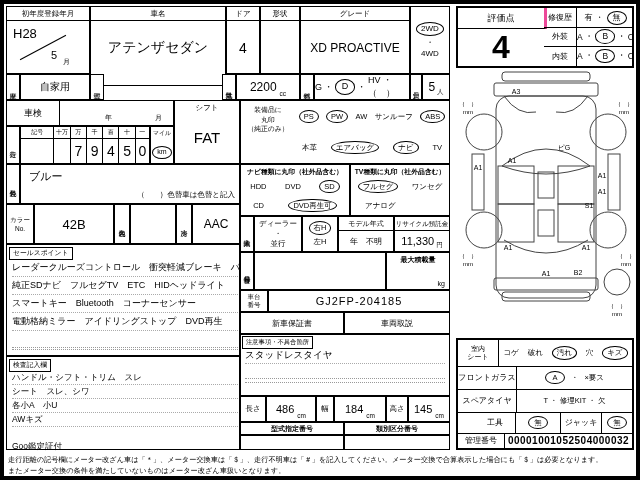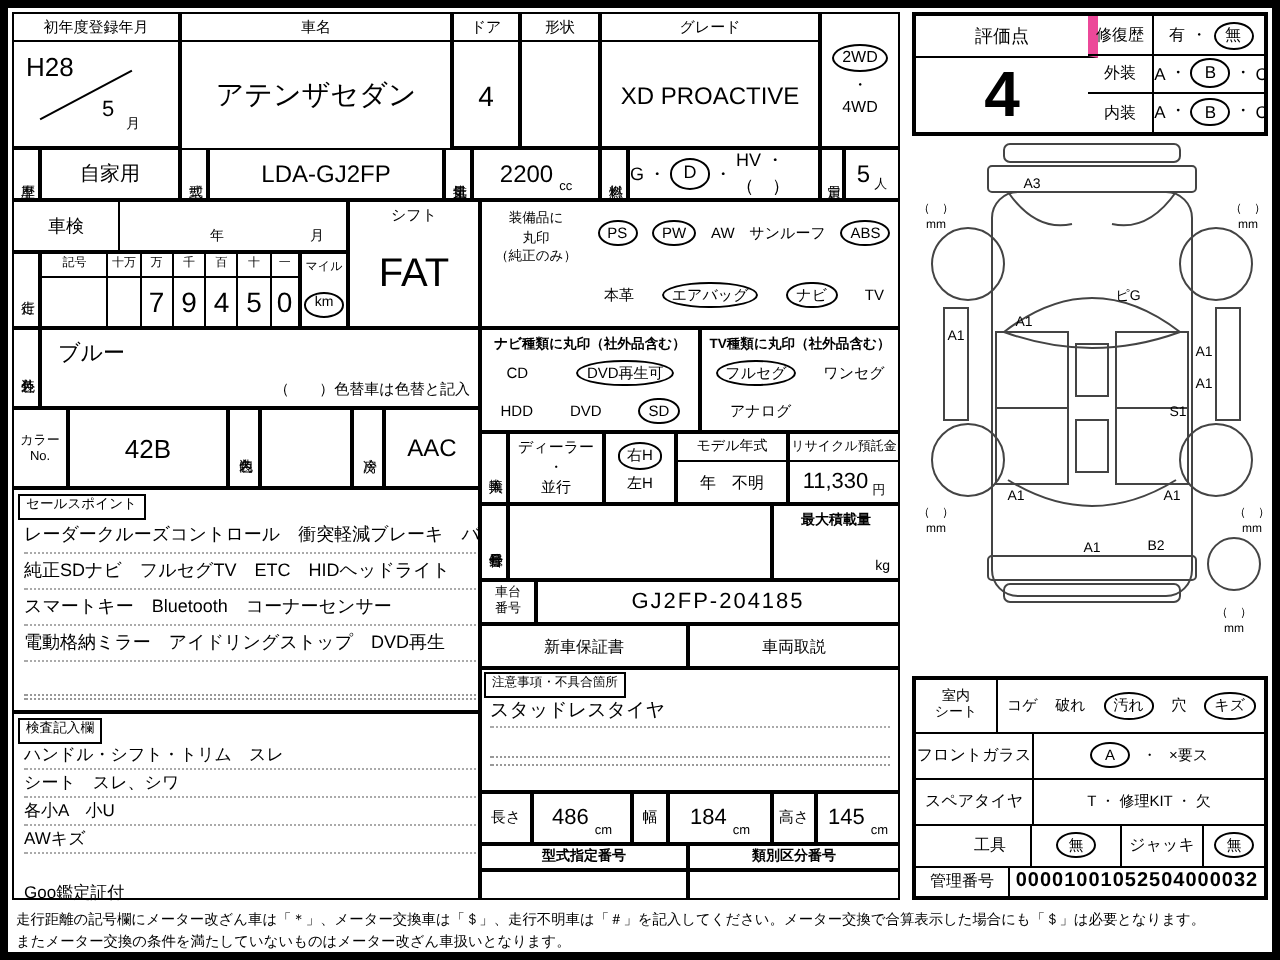--- a/index.html
+++ b/index.html
@@ -56,21 +56,20 @@
     </div>
   </div>
 
   <div class="cell vlab" style="left:2px;top:70px;width:14px;height:26px;">
       <span>車歴</span>
     </div>
   <div class="cell val" style="left:16px;top:70px;width:70px;height:26px;font-size:10px;">自家用</div>
   <div class="cell vlab" style="left:86px;top:70px;width:14px;height:26px;">
       <span>型式</span>
     </div>
-  <div class="cell val" style="left:100px;top:70px;width:118px;height:26px;font-size:12px;">LDA-GJ2FP</div>
   <div class="cell vlab" style="left:218px;top:70px;width:14px;height:26px;">
       <span>排気量</span>
     </div>
   <div class="cell val" style="left:232px;top:70px;width:64px;height:26px;font-size:12px;gap:3px;">
     <span>2200</span>
     <span class="tiny" style="align-self:flex-end;padding-bottom:2px;">cc</span>
   </div>
   <div class="cell vlab" style="left:296px;top:70px;width:14px;height:26px;">
       <span>燃料</span>
     </div>
@@ -89,21 +88,21 @@
     <span class="tiny" style="align-self:flex-end;padding-bottom:2px;">人</span>
   </div>
 
   <div class="cell" style="left:2px;top:96px;width:168px;height:26px;">
     <span style="position:absolute;left:0;top:0;width:52px;height:24px;border-right:1px solid #000;display:flex;align-items:center;justify-content:center;font-size:9px;">車検</span>
     <span style="position:absolute;left:98px;bottom:2px;font-size:7px;">年</span>
     <span style="position:absolute;left:148px;bottom:2px;font-size:7px;">月</span>
   </div>
   <div class="cell" style="left:170px;top:96px;width:66px;height:64px;">
     <div class="hdr" style="border-bottom:none;">シフト</div>
-    <div class="val" style="height:46px;font-size:20px;">FAT</div>
+    <div class="val" style="height:46px;font-size:15px;">FAT</div>
   </div>
 
   <div class="cell vlab" style="left:2px;top:122px;width:14px;height:38px;">
       <span>走行</span>
     </div>
   <div class="cell nb" style="left:16px;top:122px;width:130px;height:38px;border:1px solid #000;">
     <div style="display:flex;height:11px;border-bottom:1px solid #000;">
       <span style="width:34px;border-right:1px solid #000;font-size:6px;text-align:center;line-height:10px;">記号</span>
       <span style="width:16px;border-right:1px solid #000;font-size:6px;text-align:center;line-height:10px;">十万</span>
       <span style="width:16px;border-right:1px solid #000;font-size:6px;text-align:center;line-height:10px;">万</span>
@@ -180,27 +179,27 @@
       <span>本革</span>
       <span class="o">エアバッグ</span>
       <span class="o">ナビ</span>
       <span>TV</span>
     </div>
   </div>
 
   <div class="cell" style="left:236px;top:160px;width:110px;height:52px;">
     <div style="font-size:6.8px;font-weight:bold;text-align:center;padding-top:2px;">ナビ種類に丸印（社外品含む）</div>
     <div style="display:flex;justify-content:space-around;align-items:center;height:19px;font-size:7.5px;">
-      <span>CD</span>
-      <span class="o">DVD再生可</span>
-    </div>
-    <div style="display:flex;justify-content:space-around;align-items:center;height:19px;font-size:7.5px;">
       <span>HDD</span>
       <span>DVD</span>
       <span class="o">SD</span>
+    </div>
+    <div style="display:flex;justify-content:space-around;align-items:center;height:19px;font-size:7.5px;">
+      <span>CD</span>
+      <span class="o">DVD再生可</span>
     </div>
   </div>
   <div class="cell" style="left:346px;top:160px;width:100px;height:52px;">
     <div style="font-size:6.8px;font-weight:bold;text-align:center;padding-top:2px;">TV種類に丸印（社外品含む）</div>
     <div style="display:flex;justify-content:space-around;align-items:center;height:19px;font-size:7.5px;">
       <span class="o">フルセグ</span>
       <span>ワンセグ</span>
     </div>
     <div style="display:flex;justify-content:flex-start;align-items:center;height:19px;font-size:7.5px;padding-left:14px;">
       <span>アナログ</span>
@@ -273,21 +272,21 @@
     <span>145</span>
     <span class="tiny" style="align-self:flex-end;padding-bottom:2px;">cm</span>
   </div>
 
   <div class="cell" style="left:236px;top:418px;width:104px;height:13px;font-size:7px;font-weight:bold;text-align:center;line-height:11px;">型式指定番号</div>
   <div class="cell" style="left:340px;top:418px;width:106px;height:13px;font-size:7px;font-weight:bold;text-align:center;line-height:11px;">類別区分番号</div>
   <div class="cell" style="left:236px;top:431px;width:104px;height:15px;"></div>
   <div class="cell" style="left:340px;top:431px;width:106px;height:15px;"></div>
 
   <div class="cell" style="left:452px;top:2px;width:178px;height:62px;border-width:2px;">
-    <div style="position:absolute;left:0;top:0;width:86px;height:20px;border-right:5px solid #ec4899;border-bottom:1px solid #000;display:flex;align-items:center;justify-content:center;font-size:9px;">評価点</div>
+    <div style="position:absolute;left:0;top:0;width:86px;height:20px;border-right:3px solid #ec4899;border-bottom:1px solid #000;display:flex;align-items:center;justify-content:center;font-size:9px;">評価点</div>
     <div style="position:absolute;left:0;top:20px;width:86px;height:38px;display:flex;align-items:center;justify-content:center;font-size:32px;font-weight:bold;">4</div>
     <div style="position:absolute;left:86px;top:0;width:90px;height:19px;border-bottom:1px solid #000;display:flex;">
       <span style="width:32px;border-right:1px solid #000;display:flex;align-items:center;justify-content:center;font-size:8px;">修復歴</span>
       <span style="flex:1;display:flex;align-items:center;justify-content:center;gap:3px;font-size:8px;">
         <span>有</span>
         <span>・</span>
         <span class="o">無</span>
       </span>
     </div>
     <div style="position:absolute;left:86px;top:19px;width:90px;height:19px;border-bottom:1px solid #000;display:flex;">

